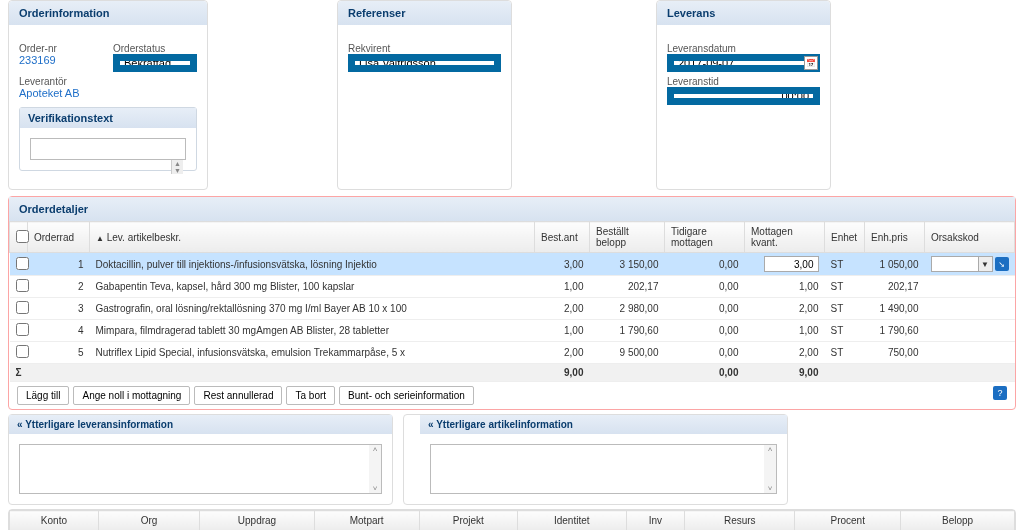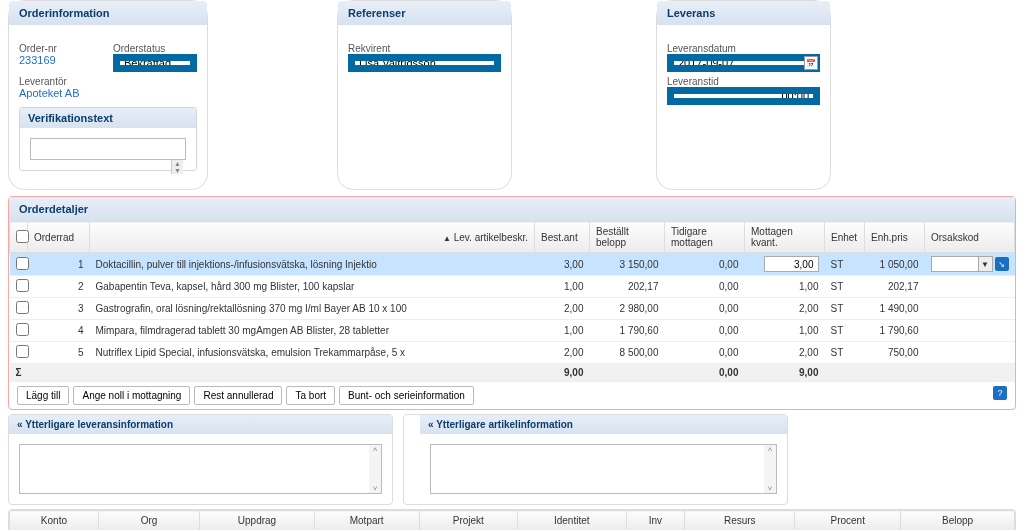--- a/index.html
+++ b/index.html
@@ -1,18 +1,18 @@
 <!DOCTYPE html>
 <html><head>
 <meta charset="utf-8">
 <style>
   * { box-sizing: border-box; margin: 0; padding: 0; }
   body { font-family: Arial, sans-serif; font-size: 11px; background: #fff; color: #333; width: 1024px; }
   .top-row { display: flex; gap: 14px; padding: 0 8px; }
-  .panel { background: #fff; border: 1px solid #ddd; border-radius: 16px; margin-bottom: 6px; }
+  .panel { background: #fff; border: 1px solid #ddd; border-radius: 4px; margin-bottom: 6px; }
   .panel-title { background: linear-gradient(#e7eef7,#d7e2f0); padding: 6px 10px; font-weight: bold; color: #0a3d6e; border-radius: 4px 4px 0 0; }
   .panel-body { padding: 18px 10px; }
   .orderinfo { width: 200px; }
   .referenser { width: 175px; margin-left: 115px; }
   .leverans { width: 175px; margin-left: 130px; }
   .leverans .panel-body { width: 100%; }
   .field-label { color: #555; font-size: 10px; }
   .link { color: #1e6ec8; text-decoration: none; }
   input.tb { width: 100%; border: 7px solid #0369a1; padding: 2px 4px; font-size: 11px; height: 18px; }
   .two-col { display: flex; gap: 10px; }
@@ -134,21 +134,21 @@
         <col style="width:80px">
       <col style="width:80px">
         <col style="width:40px">
         <col style="width:60px">
         <col style="width:90px">
     </colgroup>
     <thead>
       <tr>
         <th class="chk-col"><input type="checkbox" style=""></th>
         <th>Orderrad</th>
-        <th style="text-align:right;"><span style="font-size:8px">▲</span> <span>Lev. artikelbeskr.</span></th>
+        <th style="text-align:left;"><span style="font-size:8px">▲</span> <span>Lev. artikelbeskr.</span></th>
         <th class="num">Best.ant</th>
         <th class="num">Beställt belopp</th>
         <th class="num">Tidigare mottagen</th>
         <th class="num">Mottagen kvant.</th>
         <th>Enhet</th>
         <th class="num">Enh.pris</th>
         <th>Orsakskod</th>
       </tr>
     </thead>
     <tbody id="grid-body">
@@ -204,21 +204,21 @@
     <td class="num">1,00</td>
     <td>ST</td>
     <td class="num">1 790,60</td>
     <td></td>
   </tr>
         <tr>
     <td class="chk-col"><input type="checkbox" style=""></td>
     <td class="num">5</td>
     <td>Nutriflex Lipid Special, infusionsvätska, emulsion Trekammarpåse, 5 x</td>
     <td class="num">2,00</td>
-    <td class="num">8 500,00</td>
+    <td class="num">9 500,00</td>
     <td class="num">0,00</td>
     <td class="num">2,00</td>
     <td>ST</td>
     <td class="num">750,00</td>
     <td></td>
   </tr>
       </tbody>
     <tfoot>
       <tr class="sigma-row">
         <td>Σ</td>

